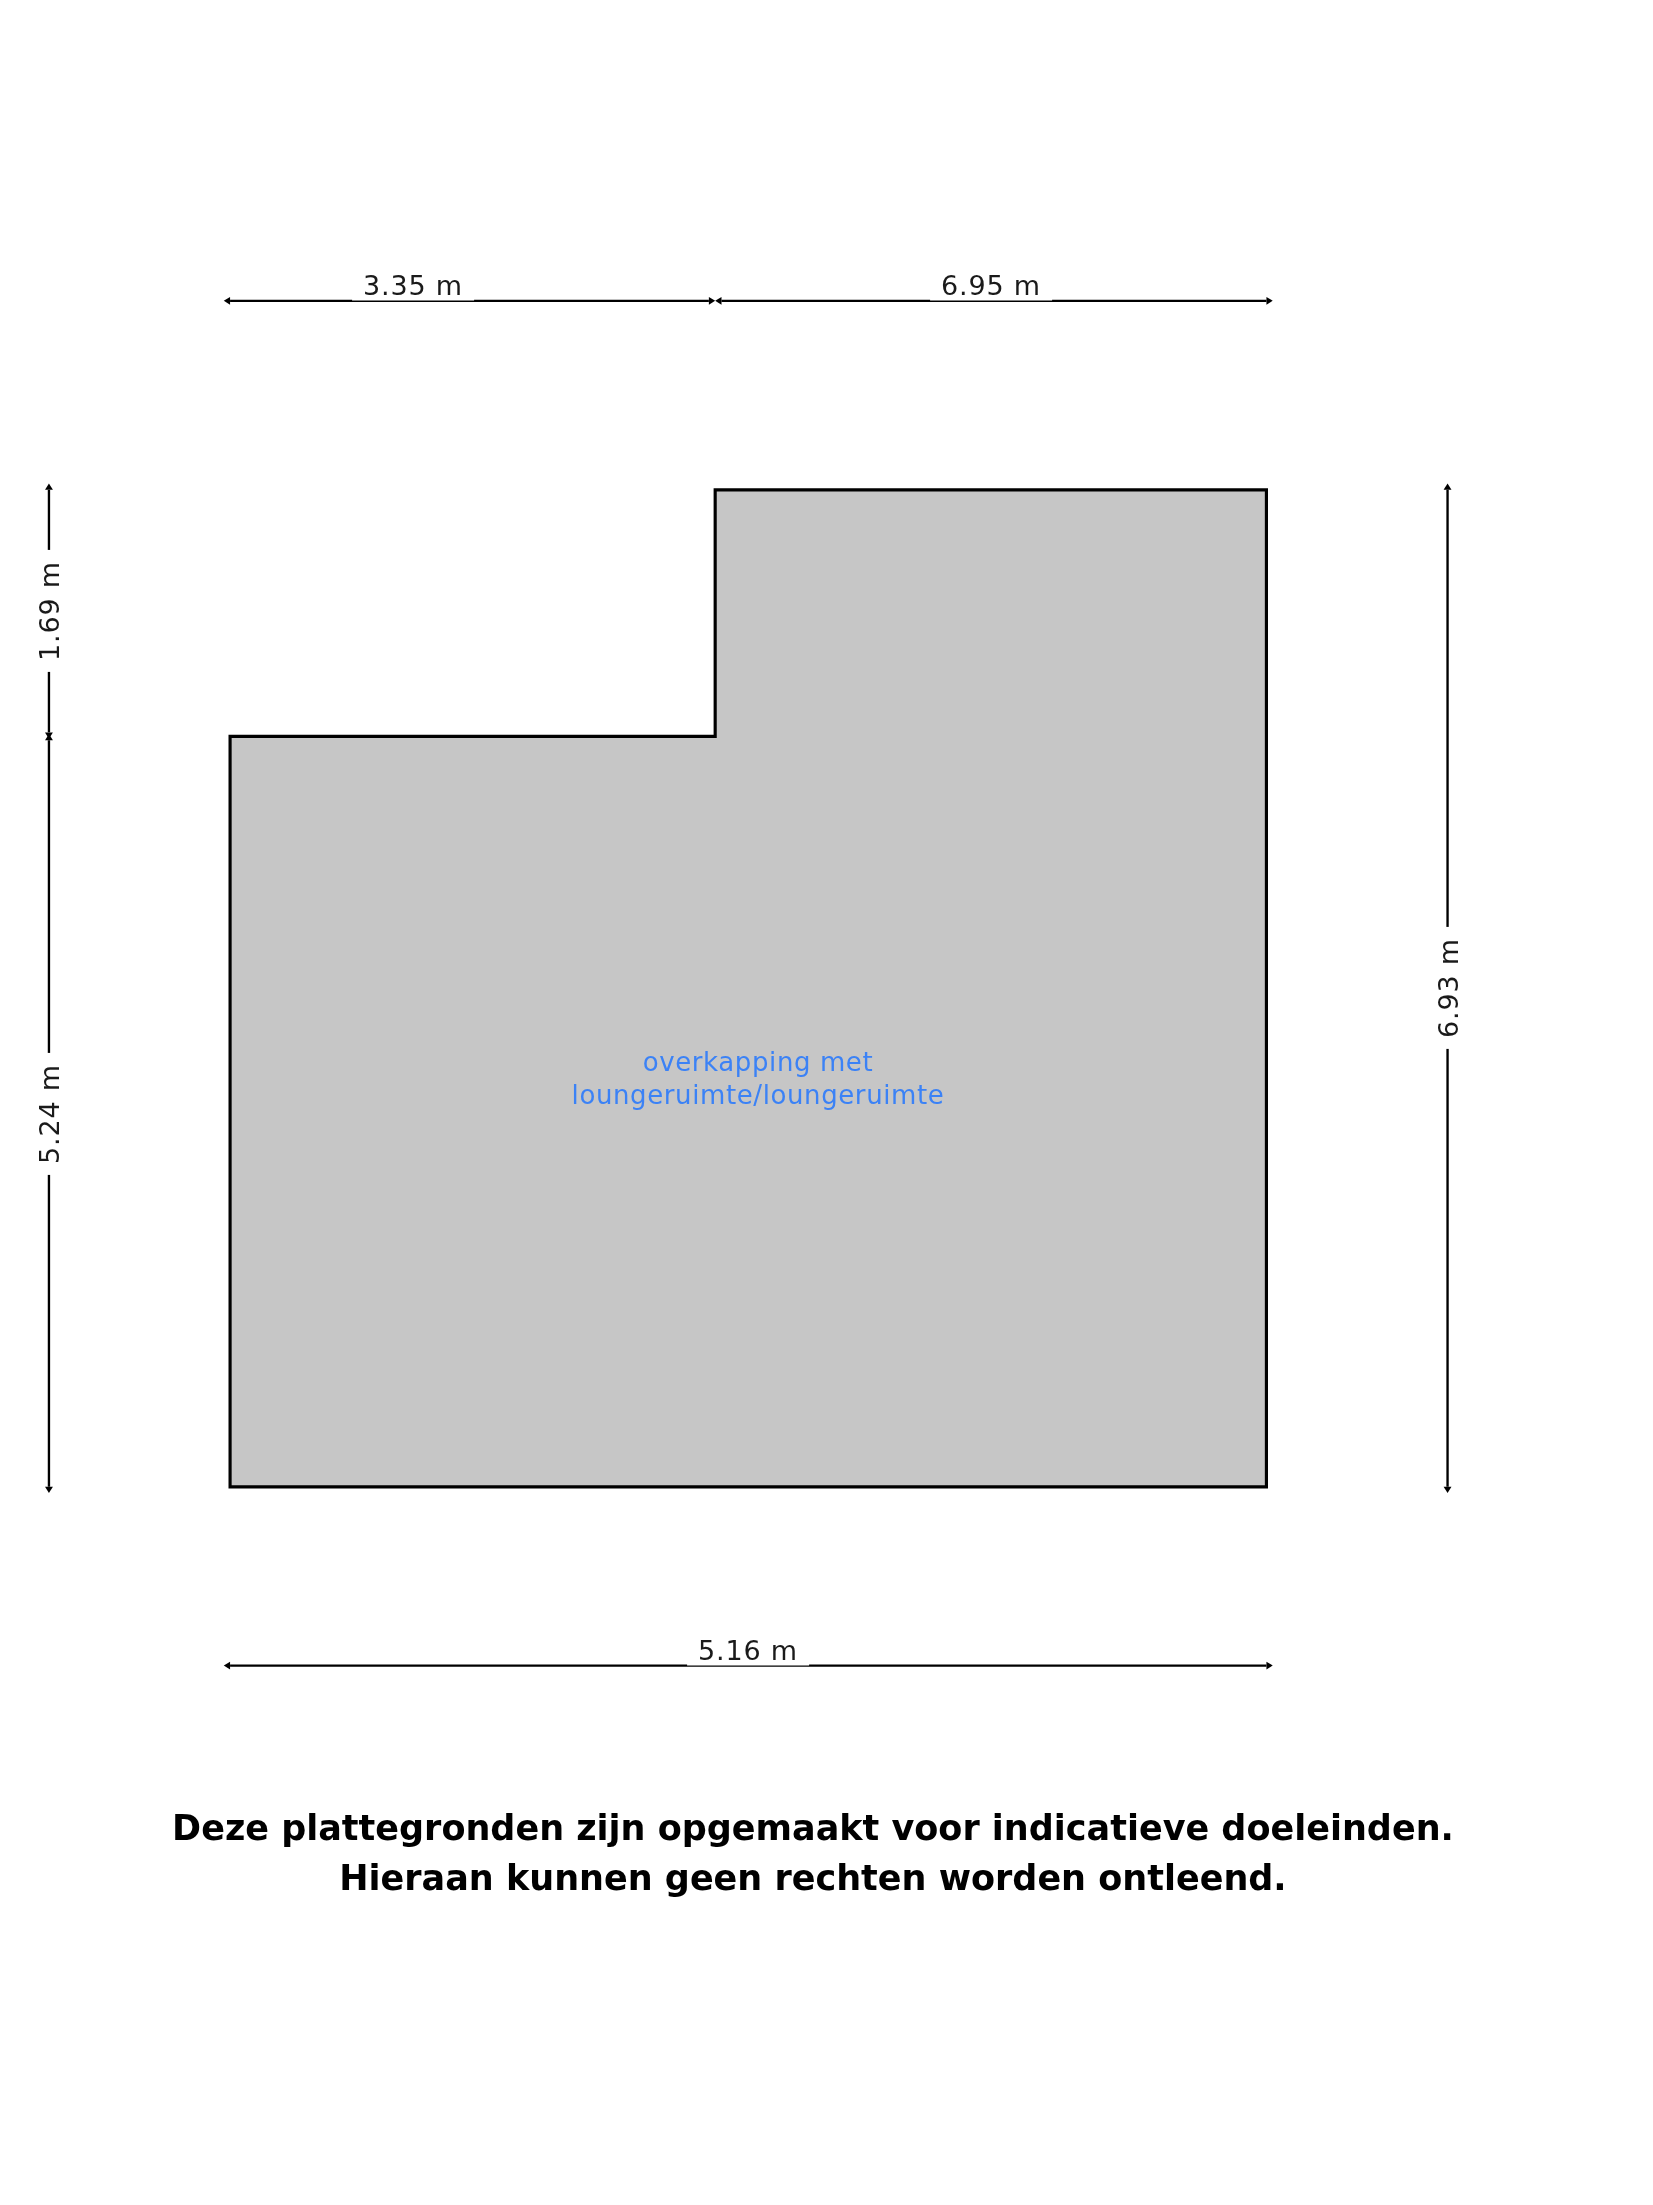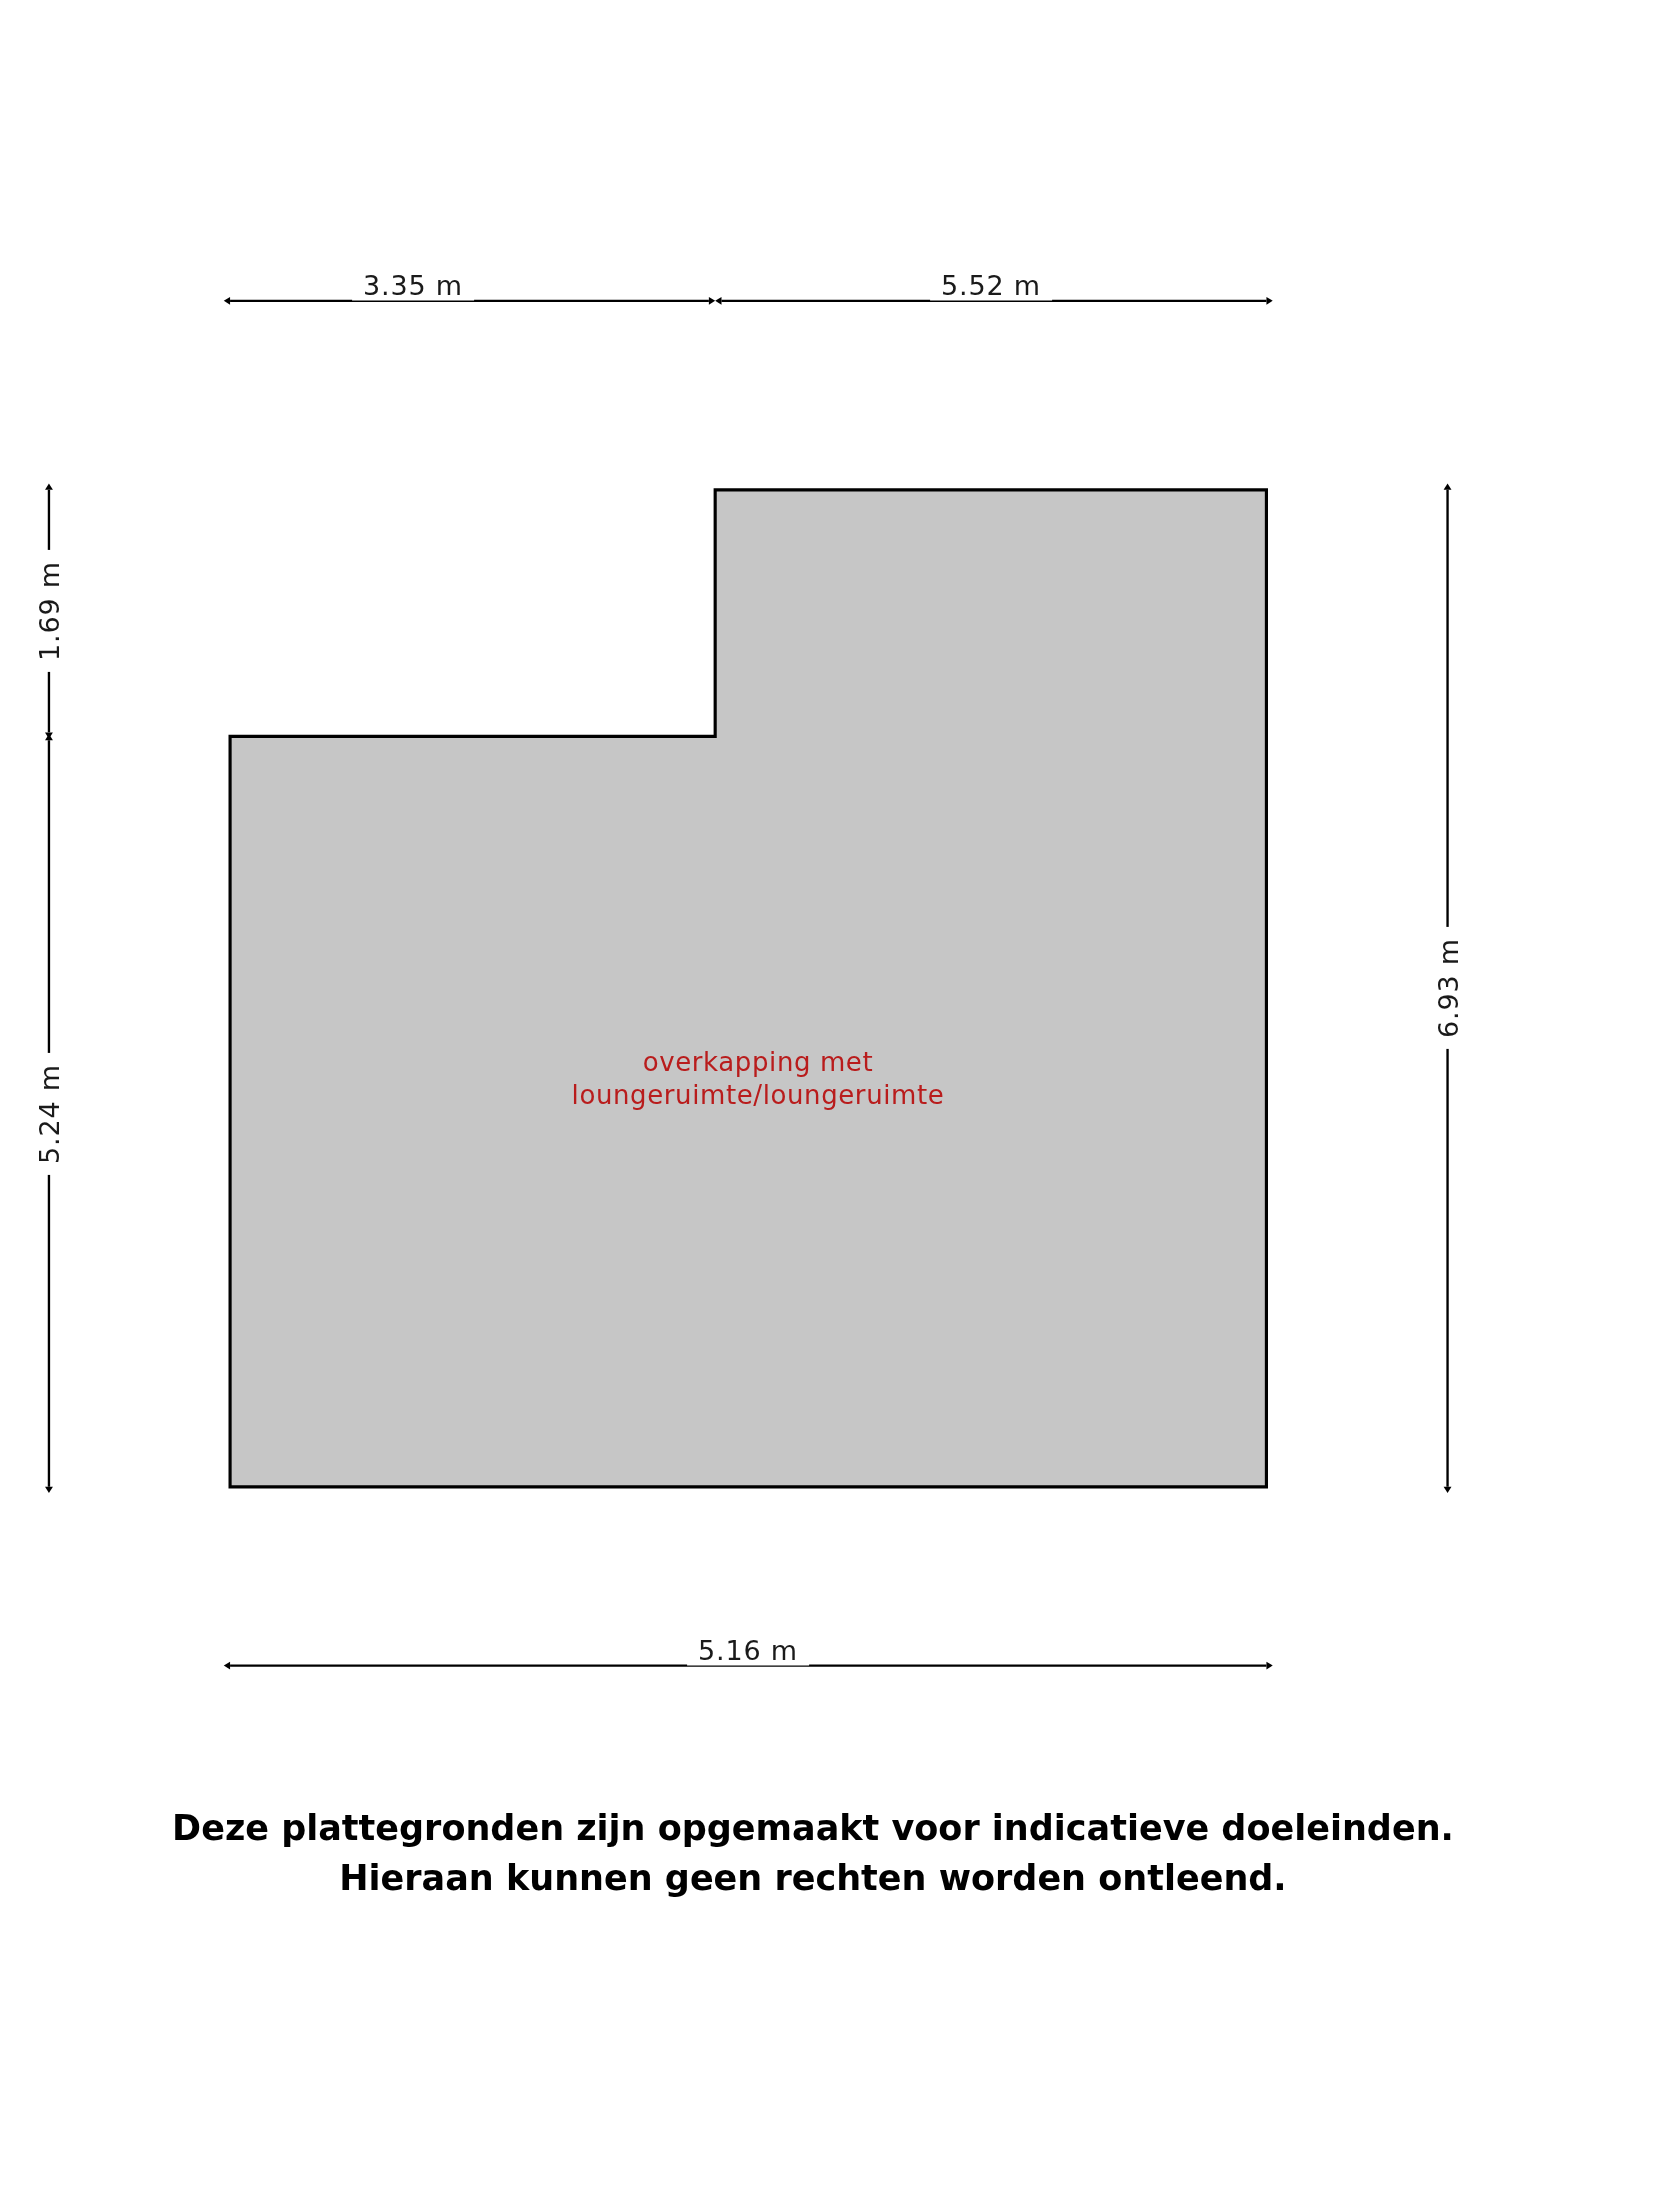--- a/index.html
+++ b/index.html
@@ -36,21 +36,21 @@
   .dim-label.vertical {
     transform-origin: 50% 50%;
   }
 
   #room-label {
     position: absolute;
     text-align: center;
     font-size: 26px;
     line-height: 1.28;
     letter-spacing: 0.6px;
-    color: #b91c1c;
+    color: #3b82f6;
     white-space: nowrap;
   }
 
   #disclaimer {
     position: absolute;
     left: 0;
     top: 1804px;
     width: 1626px;
     text-align: center;
     font-size: 35px;
@@ -88,21 +88,21 @@
     <line x1="62" y1="940" x2="62" y2="1888" stroke="#000000" stroke-width="3" marker-start="url(#arrow-start)" marker-end="url(#arrow-end)"></line>
 
     <line x1="1838" y1="622" x2="1838" y2="1888" stroke="#000000" stroke-width="3" marker-start="url(#arrow-start)" marker-end="url(#arrow-end)"></line>
 
     <line x1="292" y1="2115" x2="1608" y2="2115" stroke="#000000" stroke-width="3" marker-start="url(#arrow-start)" marker-end="url(#arrow-end)"></line>
   </svg>
 
   
   <div class="dim-label" style="left:413px; top:285px; transform:translate(-50%,-50%);">3.35 m</div>
 
-  <div class="dim-label" style="left:991px; top:285px; transform:translate(-50%,-50%);">5.52 m</div>
+  <div class="dim-label" style="left:991px; top:285px; transform:translate(-50%,-50%);">6.95 m</div>
 
   <div class="dim-label vertical" style="left:49px; top:611px; transform:translate(-50%,-50%) rotate(-90deg);">1.69 m</div>
 
   <div class="dim-label vertical" style="left:49px; top:1114px; transform:translate(-50%,-50%) rotate(-90deg);">5.24 m</div>
 
   <div class="dim-label vertical" style="left:1448px; top:988px; transform:translate(-50%,-50%) rotate(-90deg);">6.93 m</div>
 
   <div class="dim-label" style="left:748px; top:1650px; transform:translate(-50%,-50%);">5.16 m</div>
 
   

